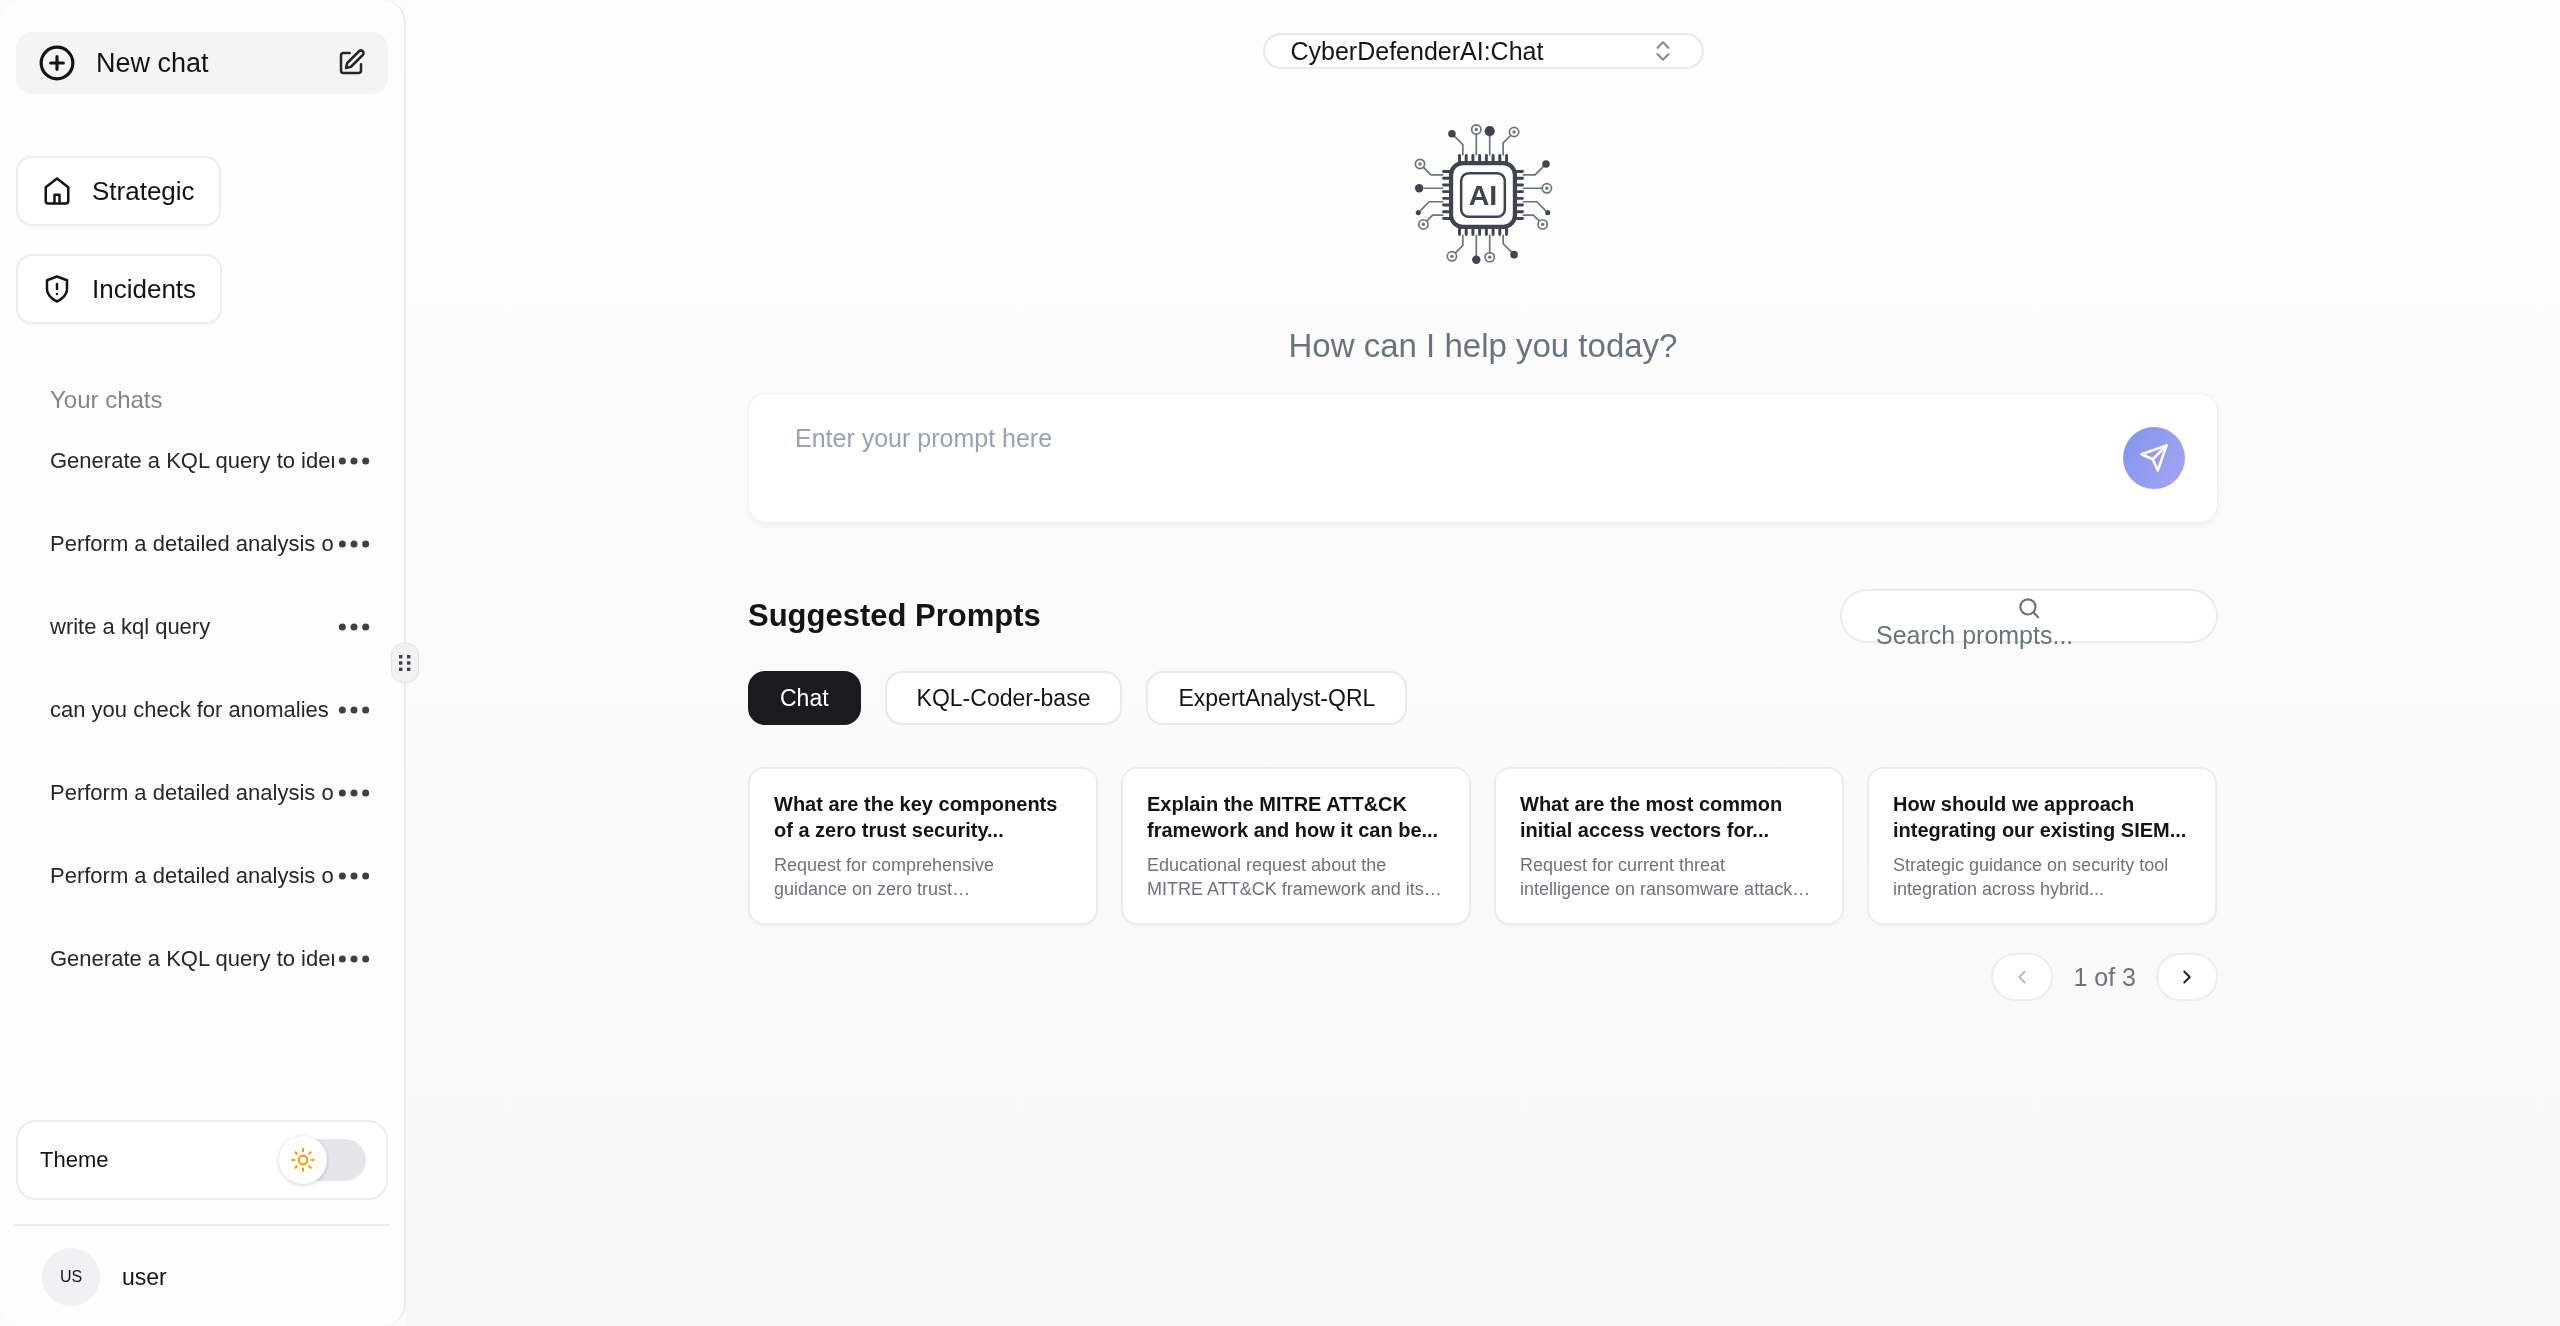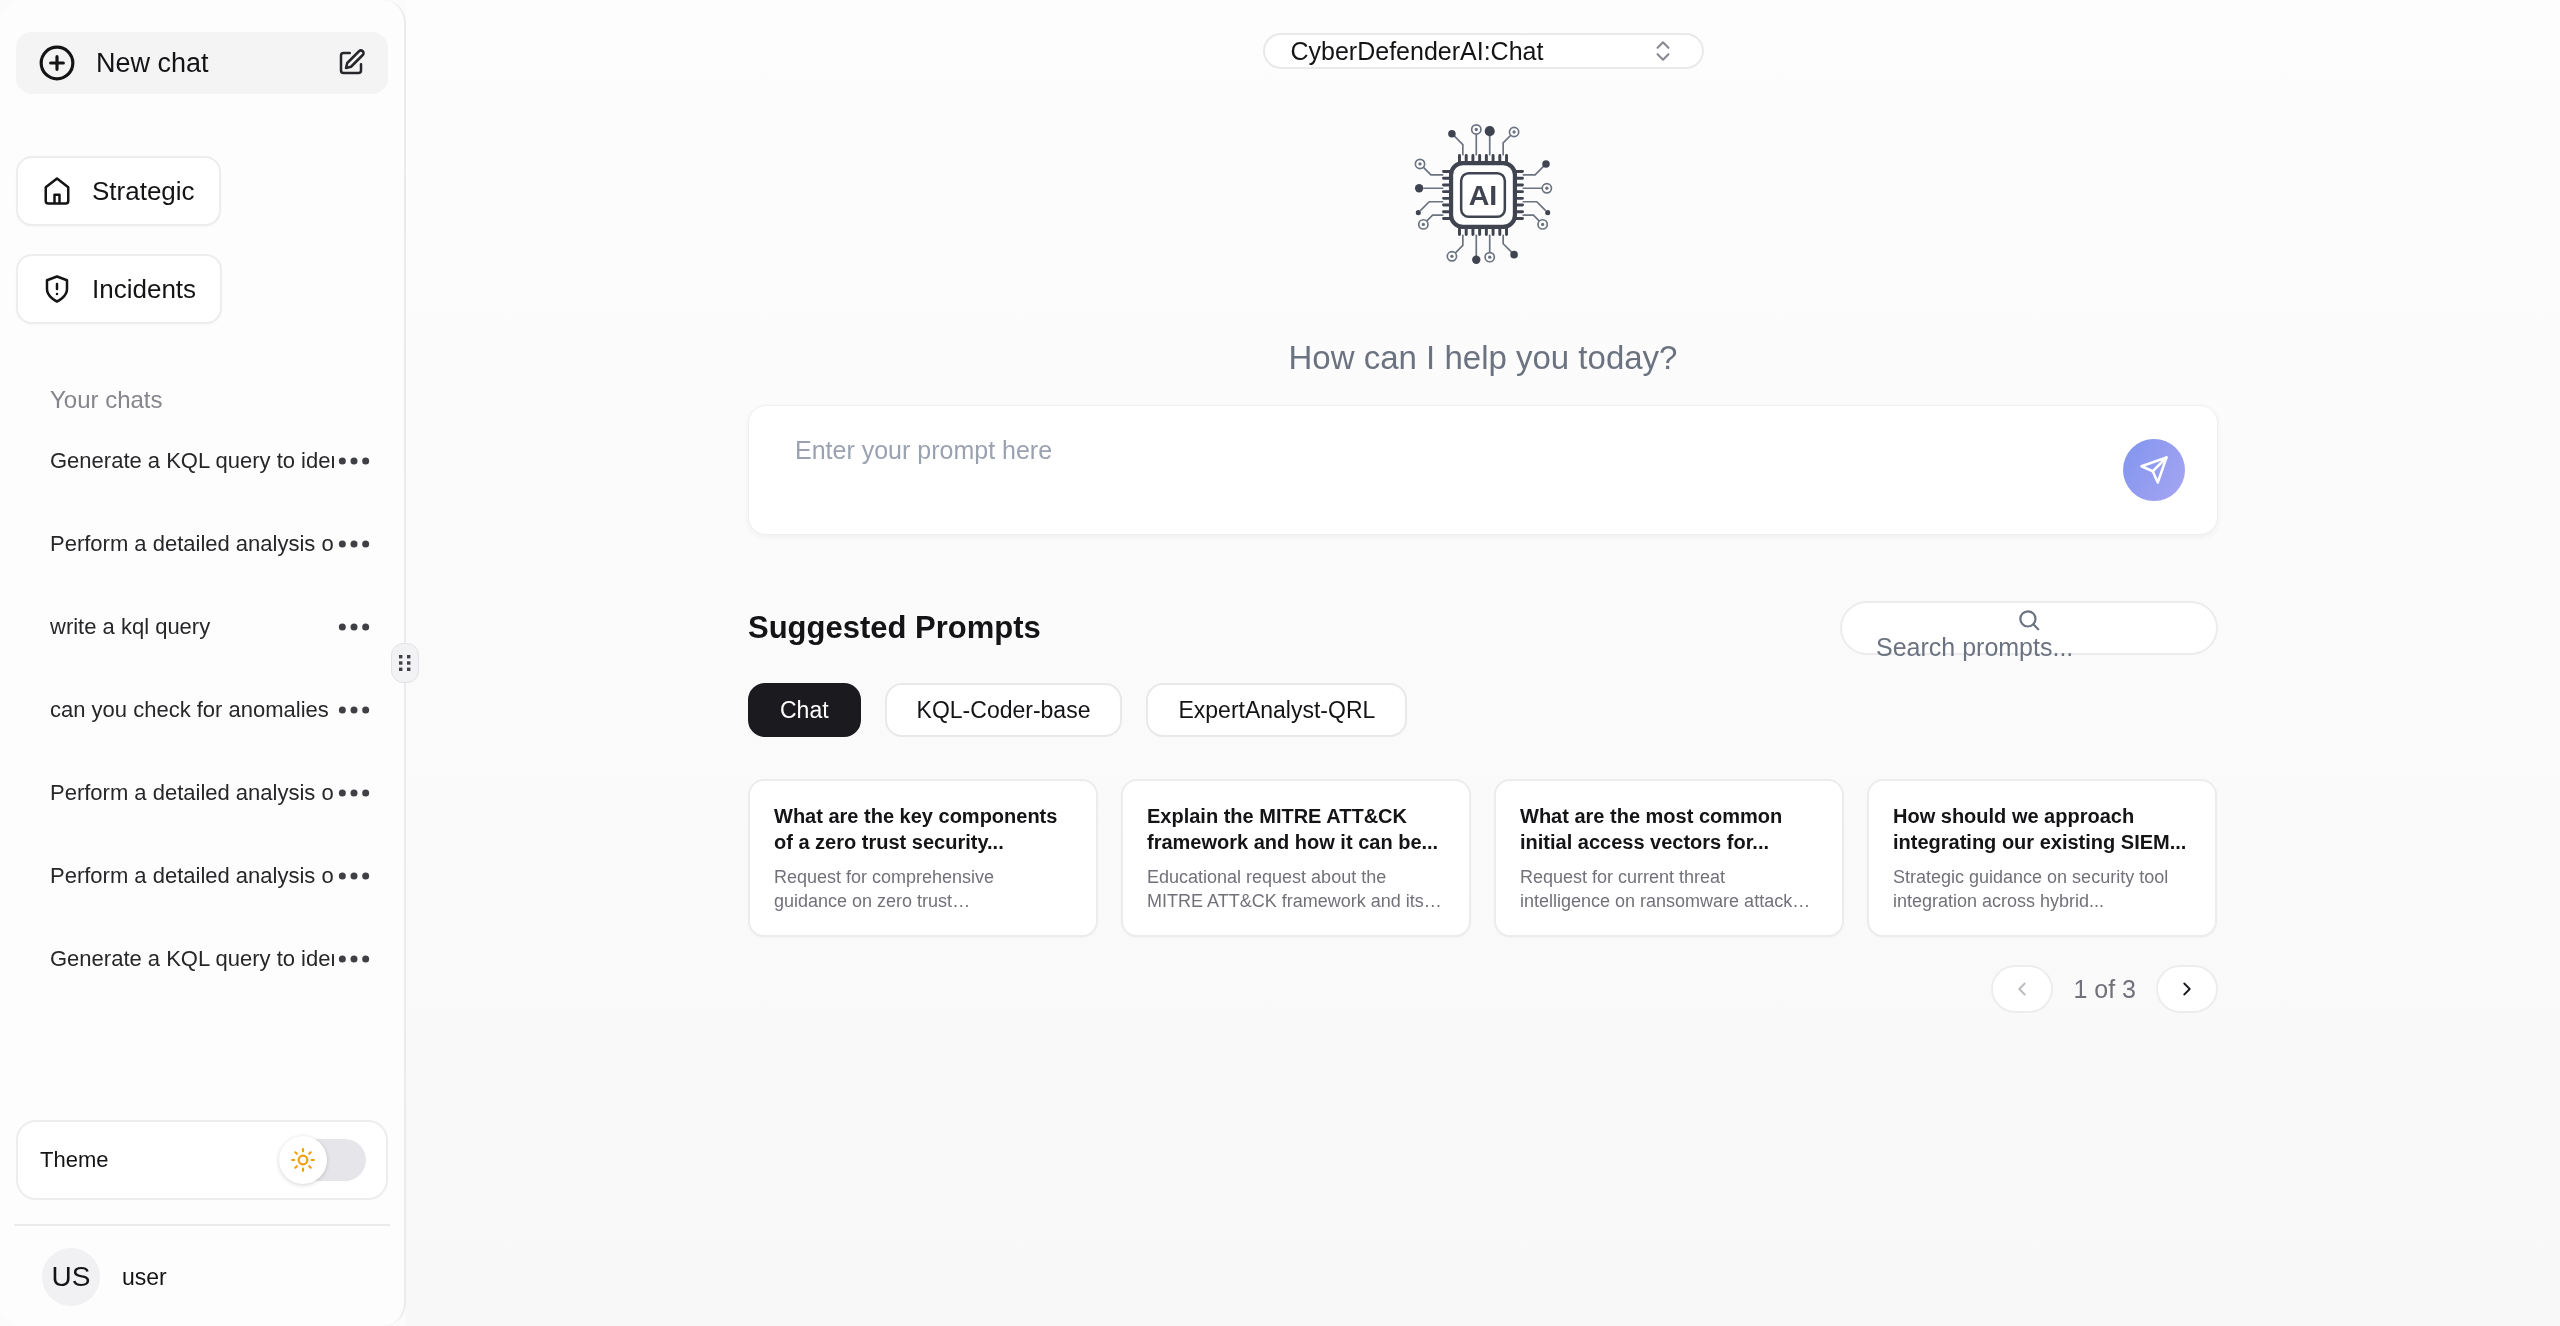--- a/index.html
+++ b/index.html
@@ -81,21 +81,21 @@
     display: flex; align-items: center; justify-content: center;
   }
   .sun { width: 26px; height: 26px; color: #f59e0b; }
 
   .sidebar-divider { margin: 24px -2px 0 -2px; border: none; border-top: 2px solid #ebebee; }
   .user-row { display: flex; align-items: center; margin-top: 22px; padding: 0 0 4px 26px; cursor: pointer; }
   .avatar {
     width: 58px; height: 58px; border-radius: 50%;
     background: #f1f1f3; color: #141417;
     display: flex; align-items: center; justify-content: center;
-    font-size: 28px;
+    font-size: 16px;
   }
   .user-name { margin-left: 22px; font-size: 23px; color: #141417; }
 
   .resize-handle {
     position: absolute; right: -15px; top: 50%; transform: translateY(-50%);
     width: 28px; height: 40px; border-radius: 12px;
     background: #f2f2f4; border: 1px solid #e3e3e7;
     display: flex; align-items: center; justify-content: center;
     cursor: col-resize; z-index: 5;
   }
@@ -107,21 +107,21 @@
   .model-select {
     width: 441px; height: 36px; padding: 0 26px;
     background: #fff; border: 2px solid #e9e9ec; border-radius: 27px;
     display: flex; align-items: center; justify-content: space-between;
     cursor: pointer; font-family: inherit;
   }
   .model-select-value { font-size: 25px; color: #141417; }
   .model-select .chevrons { width: 26px; height: 26px; color: #8a8a93; }
 
   .logo { width: 168px; height: 168px; margin-top: 42px; }
-  .greeting { margin-top: 60px; font-size: 33px; font-weight: 400; color: #6b7280; }
+  .greeting { margin-top: 48px; font-size: 33px; font-weight: 400; color: #6b7280; }
 
   .prompt-box {
     position: relative;
     width: 1470px; height: 130px; margin-top: 28px;
     background: #fff; border: 1px solid #efeff2; border-radius: 18px;
     box-shadow: 0 2px 6px rgba(0,0,0,0.05);
   }
   .prompt-input {
     width: 100%; height: 100%; resize: none; border: none; outline: none; background: transparent;
     padding: 30px 120px 30px 46px; font-family: inherit; font-size: 25px; color: #27272a;

